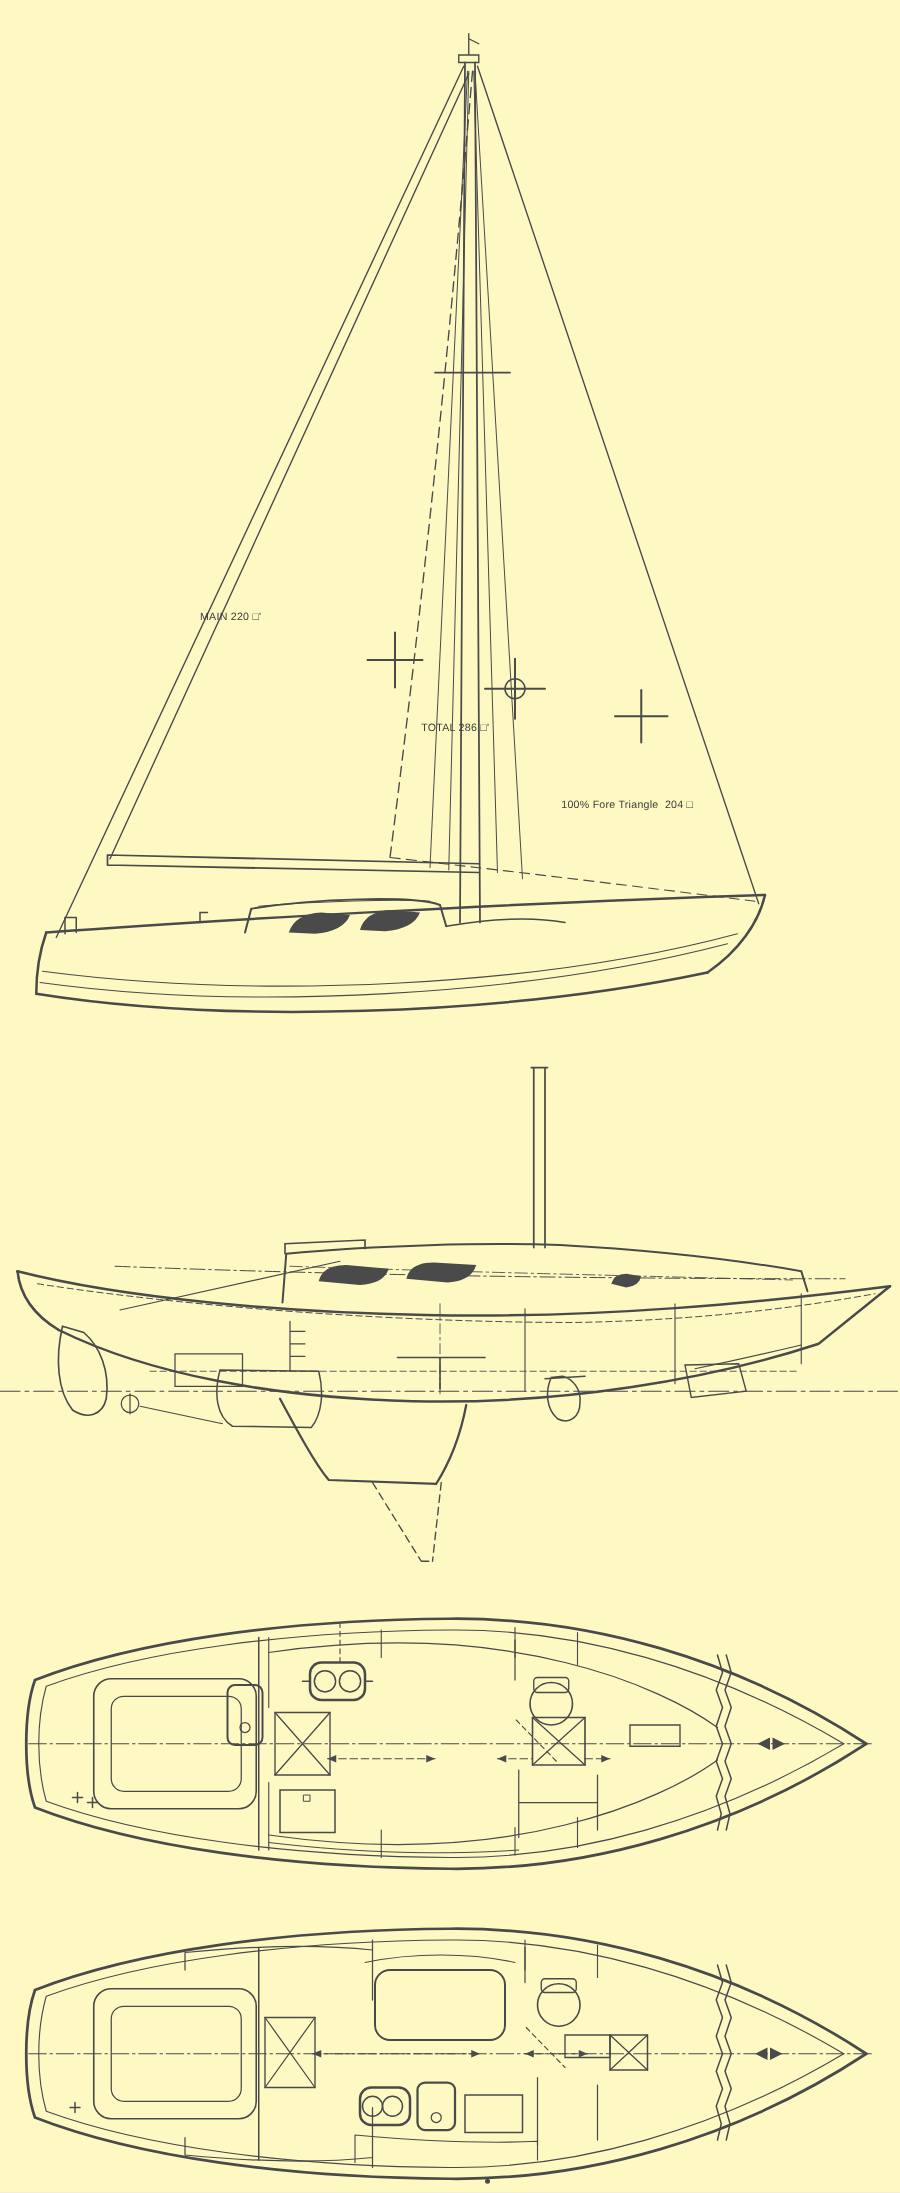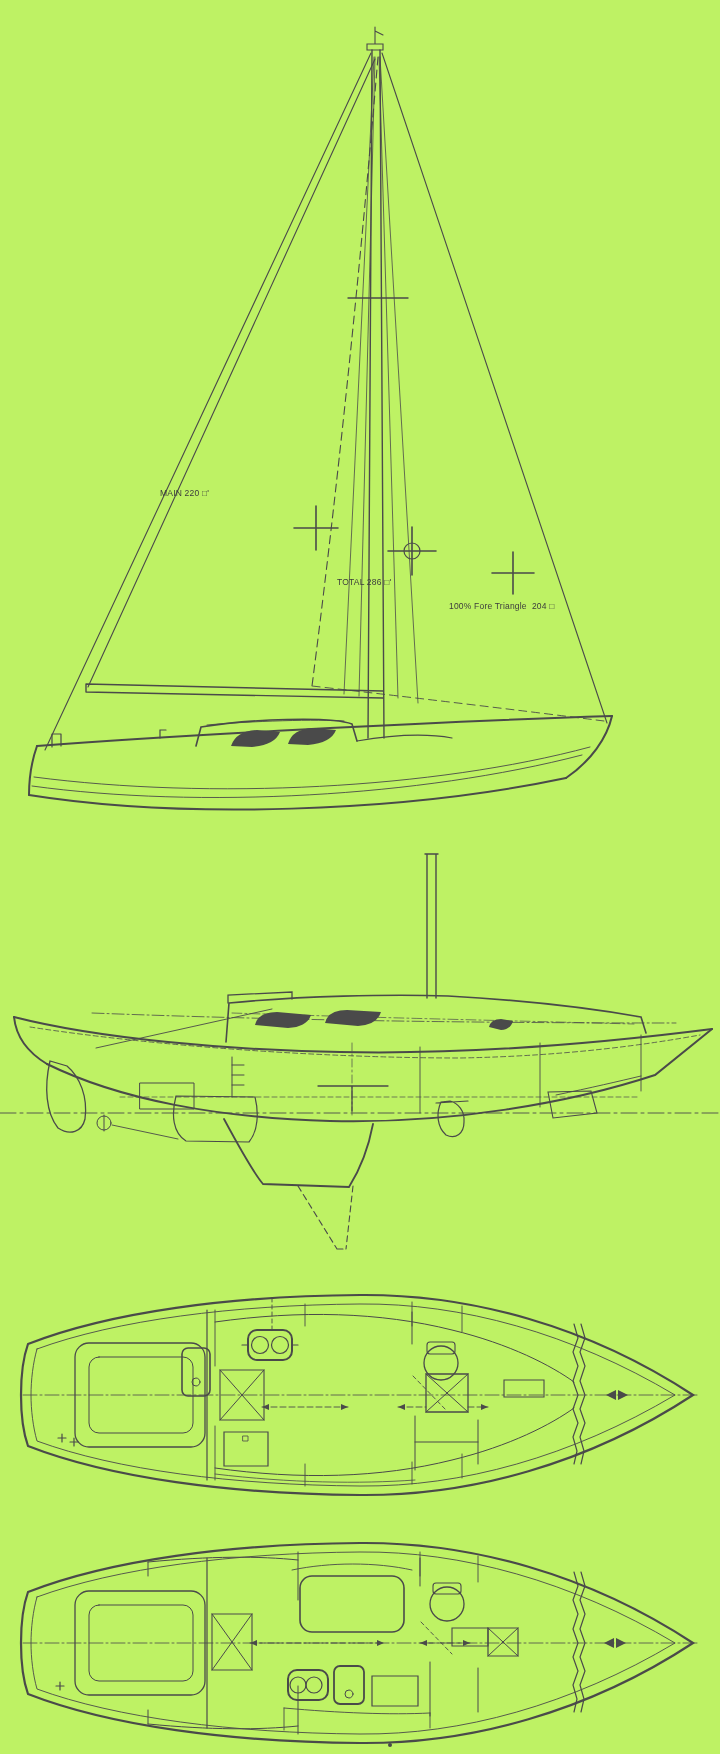--- a/index.html
+++ b/index.html
@@ -1,16 +1,16 @@
 <!DOCTYPE html>
 <html><head>
 <meta charset="utf-8">
 <style>
   html,body{margin:0;padding:0;background:#e8e8e4;}
-  .canvas{position:relative;width:720px;height:1754px;background:#bef264;overflow:hidden;margin:0 auto;
+  .canvas{position:relative;width:720px;height:1754px;background:#fef9c3;overflow:hidden;margin:0 auto;
           font-family:"Liberation Sans",sans-serif;}
   .view{position:absolute;left:0;width:720px;}
   .view svg{position:absolute;left:0;top:0;}
   .lbl{position:absolute;font-family:"Liberation Sans",sans-serif;font-size:8px;line-height:1.25;
        color:#3c3c3c;white-space:pre;text-align:center;letter-spacing:.2px;}
   .b85{font-size:8.5px;}
   line,path,rect,circle,ellipse,polygon{vector-effect:non-scaling-stroke;}
 </style>
 </head>
 <body>
@@ -53,21 +53,21 @@
         <path d="M357,741 C392,735 425,733 452,738" stroke-width="1.2"></path>
         <path d="M160,738 v-8 h6 M52,747 v-13 M61,746 v-12 M52,734 h9" stroke-width="1.2"></path>
       </g>
       <g fill="#4a4a4a" stroke="none">
         <path d="M231,746 Q236,731 257,730 L280,732 Q275,745 252,747 Z"></path>
         <path d="M288,744 Q292,729 313,728 L336,730 Q331,743 308,745 Z"></path>
       </g>
     </svg>
     <span class="lbl b85" style="left:160px;top:488px;">MAIN 220 □'</span>
     <span class="lbl b85" style="left:337px;top:577px;">TOTAL 286 □'</span>
-    <span class="lbl b85" style="left:449px;top:601px;">100% Fore Triangle  204 □</span>
+    <span class="lbl b85" style="left:449px;top:638px;">100% Fore Triangle  204 □</span>
   </section>
 
   <section class="view" style="top:845px;height:450px;">
     <svg width="720" height="450" viewBox="0 0 720 450">
       <g stroke="#4a4a4a" fill="none" stroke-width="1.1" stroke-linecap="round">
         <path d="M427,10 V153 M436,10 V153 M425,9 h13" stroke-width="1.4"></path>
         <path d="M96,203 L272,164" stroke-width=".9"></path>
         <g stroke-width="2">
           <path d="M14,172 C100,194 230,205 340,207 C480,210 610,197 712,184"></path>
           <path d="M14,172 C16,191 27,207 47,219"></path>

